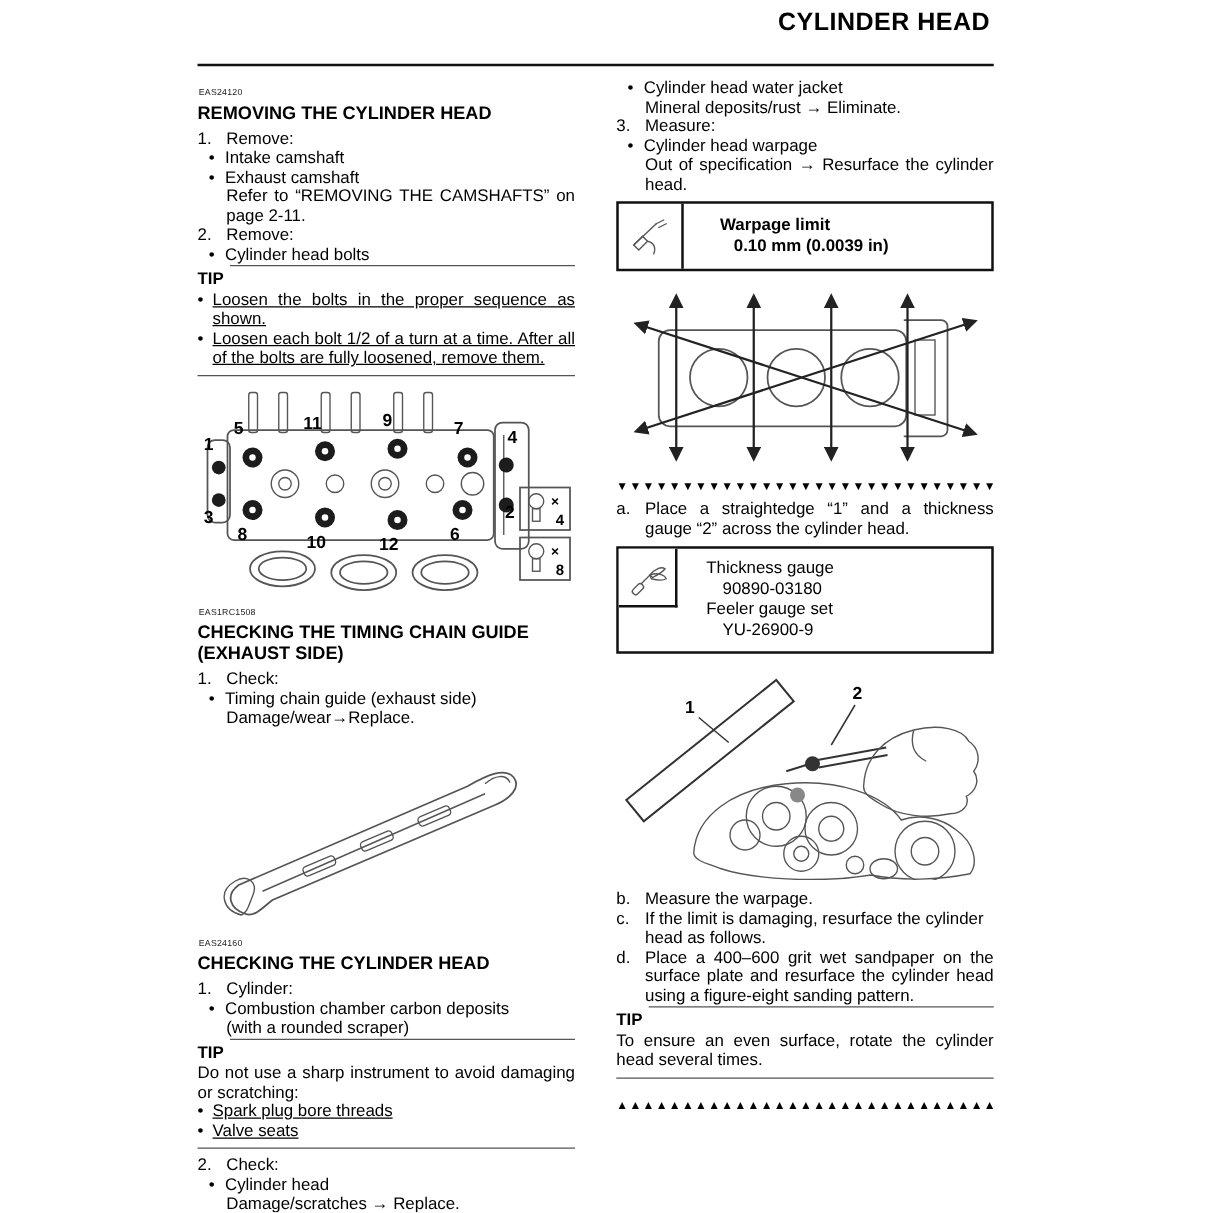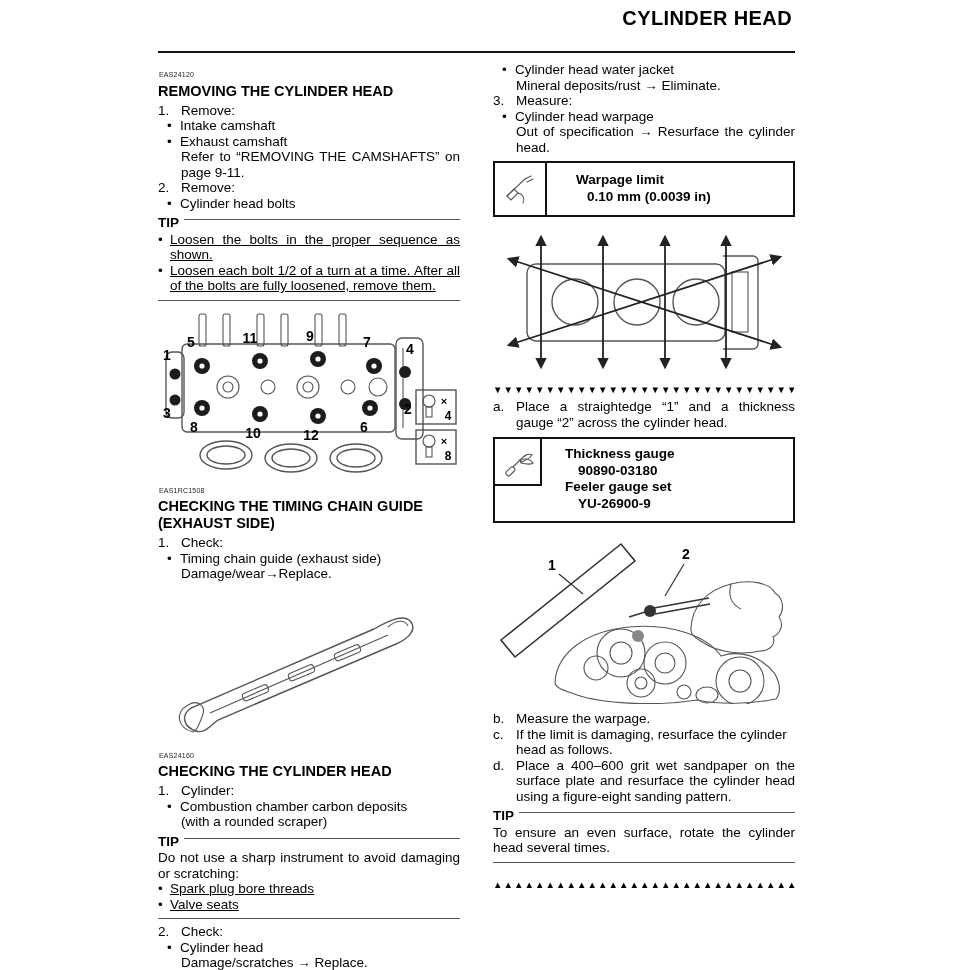--- a/index.html
+++ b/index.html
@@ -22,39 +22,39 @@
   .step .tx { flex:1; }
   .bl { display:flex; margin-left:9px; }
   .bl .dot { flex:0 0 13px; }
   .bl .tx { flex:1; }
   .bl0 { display:flex; }
   .bl0 .dot { flex:0 0 12px; }
   .bl0 .tx { flex:1;text-decoration:underline; }
   .note23 { margin-left:23px; }
   .just { text-align:justify; }
 
-  .tip-head { display:flex; align-items:center; font-weight:bold; margin-top:4px; margin-bottom:1px; }
+  .tip-head { display:flex; align-items:flex-start; font-weight:bold; margin-top:4px; margin-bottom:1px; }
   .tip-rule { flex:1; border-top:1px solid #555; margin-left:5px; transform:translateY(-3px); }
   .tip-end { border-top:1.5px solid #555; margin:6px 0 5px; }
 
   .fig { margin:7px 0; }
   .fig svg { display:block; }
   svg text { font-family:"Liberation Sans", sans-serif; font-weight:bold; fill:#000; }
   .thin { stroke:#555; stroke-width:1.4; fill:none; }
   .thin2 { stroke:#555; stroke-width:1.1; fill:none; }
   .dark { fill:#1c1c1c; stroke:none; }
 
   .spec-box { display:flex; border:2px solid #111; margin:6px 0 10px; height:52px;gap:12px; }
   .spec-icon { flex:0 0 50px; border-right:2px solid #111; display:flex; align-items:center; justify-content:center; }
   .spec-text { padding:8px 0 0 17px; font-weight:bold; font-size:13.5px; line-height:17px; }
   .spec-text .v { margin-left:11px; }
 
   .tool-box { position:relative; border:2px solid #111; margin:7px 0 9px; height:82px; }
   .tool-icon { position:absolute; left:0; top:0; width:45px; height:45px; border-right:2px solid #111; border-bottom:2px solid #111; display:flex; align-items:center; justify-content:center; background:#fff; }
-  .tool-text { margin-left:70px; padding-top:7px; font-weight:bold; font-size:13.5px; line-height:16.5px; }
+  .tool-text { margin-left:70px; padding-top:7px; font-weight:normal; font-size:13.5px; line-height:16.5px; }
   .tool-text .indent { margin-left:13px; }
 
   .mk { font-size:9.5px; letter-spacing:1.1px; line-height:12px; margin:7px 0 3px; white-space:nowrap; overflow:hidden; color:#000; }
   .mk.up { margin-top:16px; }
 </style>
 </head>
 <body>
 
 <div class="sheet">
   <div class="content">
@@ -72,21 +72,21 @@
           <span class="tx">Remove:</span>
         </div>
         <div class="bl">
           <span class="dot">•</span>
           <span class="tx">Intake camshaft</span>
         </div>
         <div class="bl">
           <span class="dot">•</span>
           <span class="tx">Exhaust camshaft</span>
         </div>
-        <div class="note23 just">Refer to “REMOVING THE CAMSHAFTS” on page 9-11.</div>
+        <div class="note23 just">Refer to “REMOVING THE CAMSHAFTS” on page 2-11.</div>
         <div class="step">
           <span class="no">2.</span>
           <span class="tx">Remove:</span>
         </div>
         <div class="bl">
           <span class="dot">•</span>
           <span class="tx">Cylinder head bolts</span>
         </div>
 
         <div class="tip-head">

